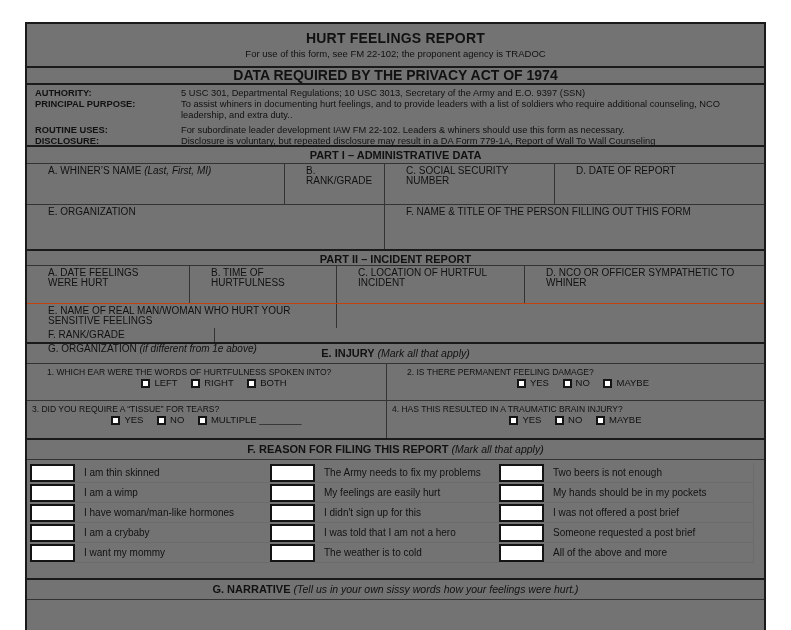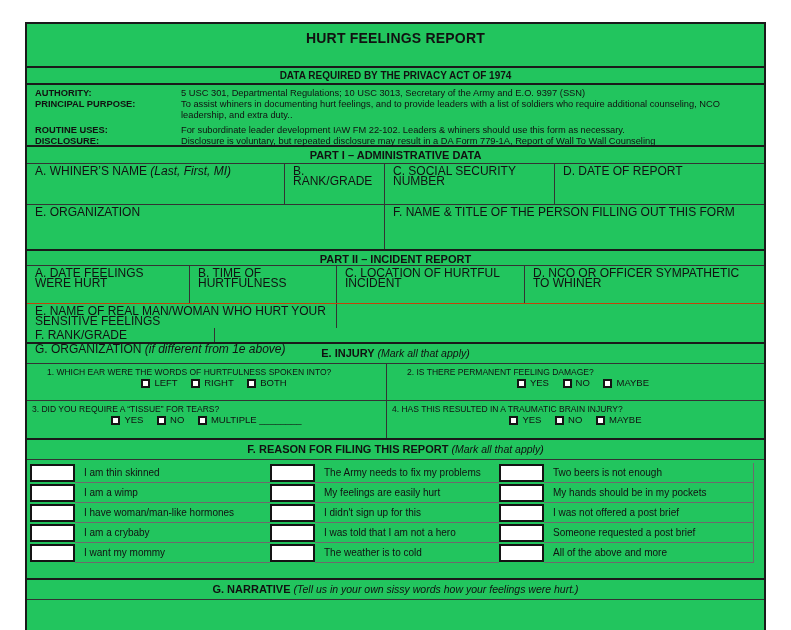--- a/index.html
+++ b/index.html
@@ -2,48 +2,48 @@
 <html><head>
 <meta charset="utf-8">
 <style>
   html,body{margin:0;padding:0;}
   body{
     width:791px;height:630px;background:#ffffff;position:relative;
     font-family:"Liberation Sans", sans-serif;color:#111;overflow:hidden;
   }
   .form{
     position:absolute;left:25px;top:22px;width:741px;height:608px;
-    border:2px solid #1a1a1a;border-bottom:none;box-sizing:border-box;background:#22c55e;
+    border:2px solid #1a1a1a;border-bottom:none;box-sizing:border-box;background:#737373;
   }
   .form *{box-sizing:border-box;}
 
   
   .title-block{height:44px;border-bottom:2px solid #1a1a1a;text-align:center;padding-top:6px;}
   .form-title{font-size:14px;font-weight:bold;letter-spacing:.2px;}
   .form-subtitle{font-size:9.5px;margin-top:2px;}
 
   
   .privacy-header{height:17px;border-bottom:2px solid #1a1a1a;text-align:center;
-    font-weight:bold;font-size:10px;line-height:15px;}
+    font-weight:bold;font-size:14px;line-height:15px;}
   .privacy-block{height:62px;border-bottom:2px solid #1a1a1a;font-size:9.3px;padding:3px 6px 0 8px;}
   .prow{display:flex;line-height:11px;}
   .prow.gap{margin-top:4px;}
   .plabel{width:130px;flex:none;font-weight:bold;}
   .pval{flex:1;padding-left:16px;}
 
   
   .part-bar,.sec-bar{height:17px;border-bottom:1px solid #333;text-align:center;
     font-weight:bold;font-size:11px;line-height:16px;}
   .sec-bar{height:22px;line-height:19px;}
   .thick-top{border-top:2px solid #1a1a1a;}
   .sec-bar .hint{font-weight:normal;font-style:italic;font-size:10.5px;}
 
   
   .frow{display:flex;}
-  .cell{border-right:1px solid #333;padding:2px 8px;font-size:12px;line-height:10px;}
+  .cell{border-right:1px solid #333;padding:2px 21px;font-size:10px;line-height:10px;}
   .cell:last-child{border-right:none;}
   .cell .hint{font-style:italic;}
   .p1r1{height:41px;border-bottom:1px solid #333;}
   .p1r2{height:44px;}
   .p2r1{height:38px;border-bottom:1px solid #c2410c;}
   .p2r2{height:38px;flex-direction:column;}
   .wA1{width:258px;} .wB1{width:100px;} .wC1{width:170px;} .wD1{flex:1;}
   .wE1{width:358px;} .wF1{flex:1;}
   .wA2{width:163px;} .wB2{width:147px;} .wC2{width:188px;} .wD2{flex:1;}
   .wE2{width:310px;} .wF2{width:188px;} .wG2{flex:1;}
@@ -70,20 +70,21 @@
 
   .narrative-space{height:34px;}
 </style>
 </head>
 <body>
 
 <div class="form">
 
   <div class="title-block">
     <div class="form-title">HURT FEELINGS REPORT</div>
+    <div class="form-subtitle">For use of this form, see FM 22-102; the proponent agency is TRADOC</div>
   </div>
 
   <div class="privacy-header">DATA REQUIRED BY THE PRIVACY ACT OF 1974</div>
   <div class="privacy-block">
     <div class="prow">
       <span class="plabel">AUTHORITY:</span>
       <span class="pval">5 USC 301, Departmental Regulations; 10 USC 3013, Secretary of the Army and E.O. 9397 (SSN)</span>
     </div>
     <div class="prow">
       <span class="plabel">PRINCIPAL PURPOSE:</span>

